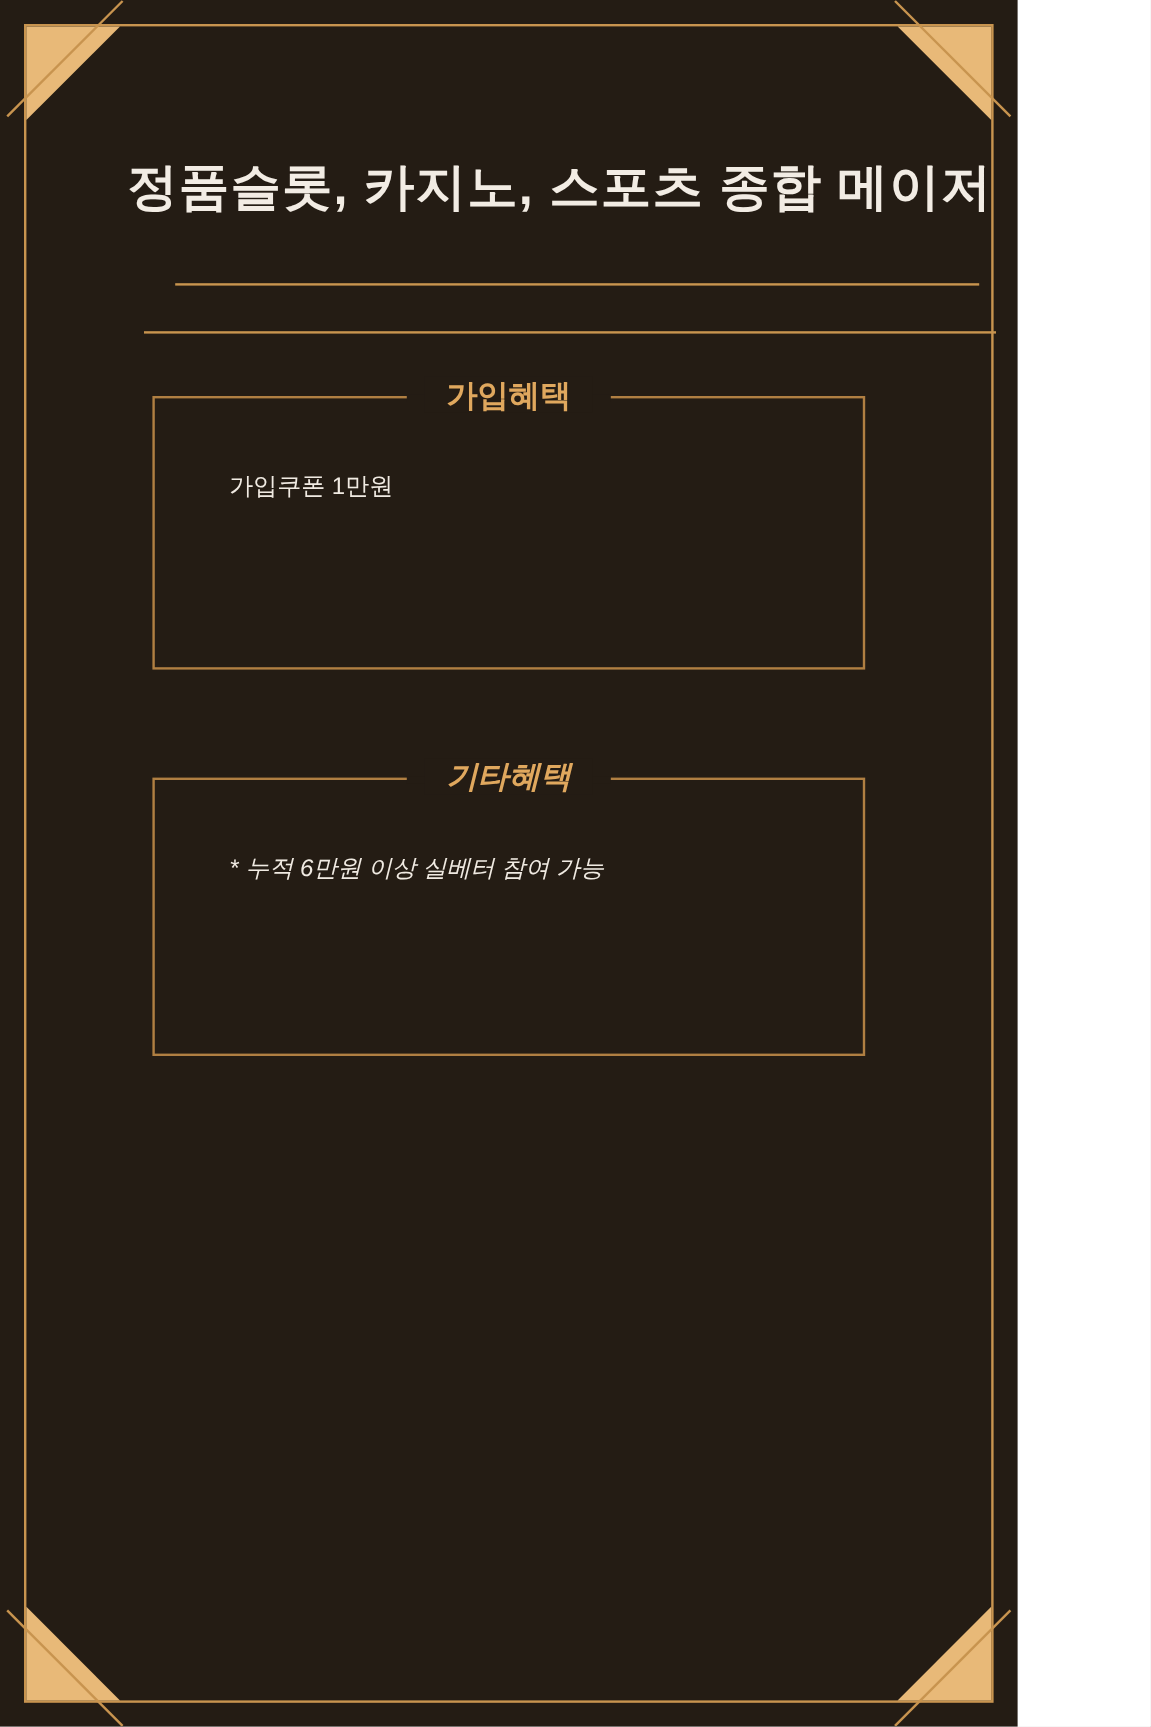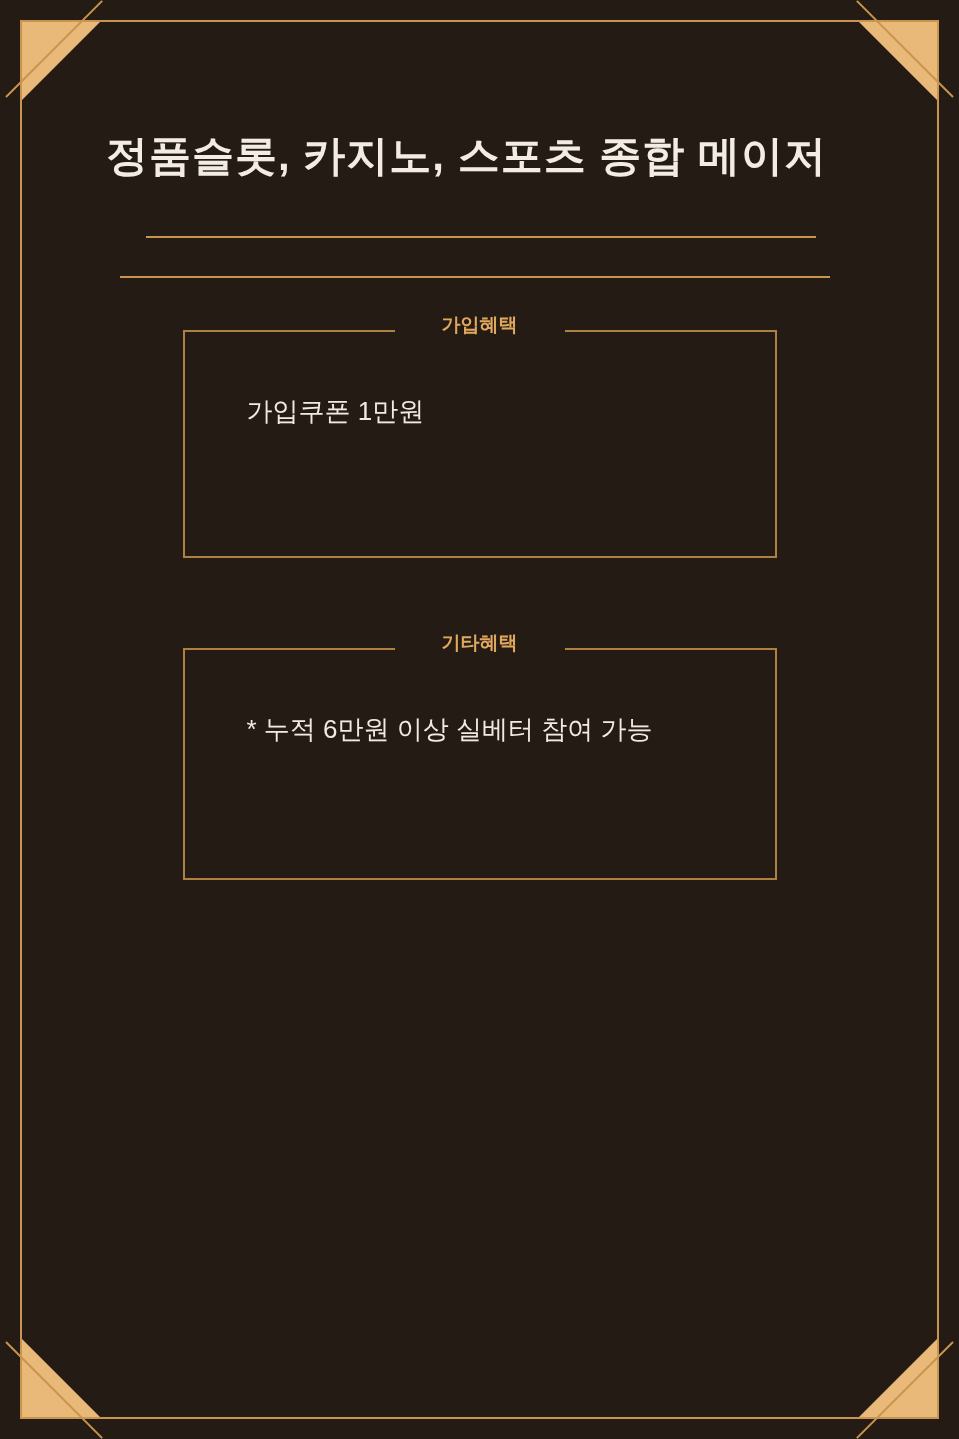--- a/index.html
+++ b/index.html
@@ -5,21 +5,21 @@
   html, body {
     margin: 0;
     padding: 0;
     background: #ffffff;
   }
   body {
     font-family: "Liberation Sans", sans-serif;
   }
   .poster {
     position: relative;
-    width: 959px;
+    width: 848px;
     height: 1439px;
     background: #241c14;
     overflow: hidden;
     box-sizing: border-box;
   }
   
   .frame-outer {
     position: absolute;
     left: 20px;
     top: 20px;
@@ -102,30 +102,30 @@
 
   .sections {
     margin-top: 52px;
   }
   .section {
     position: relative;
     margin: 0 auto 90px auto;
     width: 594px;
     box-sizing: border-box;
   }
-  .section:last-child { margin-bottom: 0; }
+  .section:last-child { margin-bottom: 0; font-style: italic; }
 
   .section-title {
     position: absolute;
     top: -18px;
     left: 0;
     width: 100%;
     text-align: center;
     color: #e0a85e;
-    font-size: 19px;
+    font-size: 26px;
     font-weight: bold;
     z-index: 3;
     pointer-events: none;
   }
   .section-title span {
     background: #241c14;
     padding: 0 18px;
   }
   .section-box {
     border: 2px solid #b07f42;
@@ -141,21 +141,21 @@
     top: -3px;
     left: 50%;
     transform: translateX(-50%);
     width: 170px;
     height: 6px;
     background: #241c14;
   }
   .section-box.tall { height: 232px; }
   .line {
     color: #f0eae2;
-    font-size: 26px;
+    font-size: 20px;
     line-height: 1.66;
     white-space: nowrap;
   }
 </style>
 </head>
 <body>
 
 <div class="poster">
 
   <div class="frame-outer"></div>

